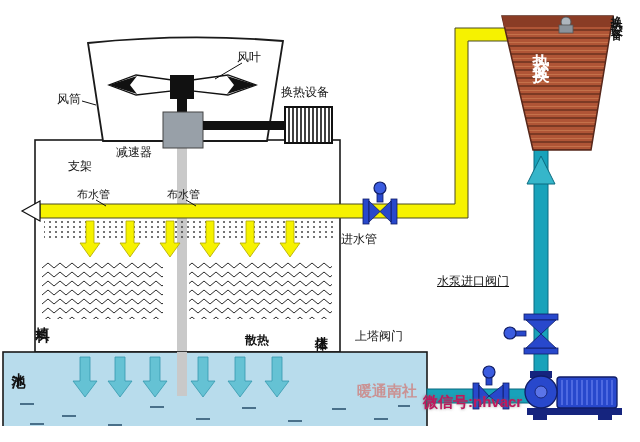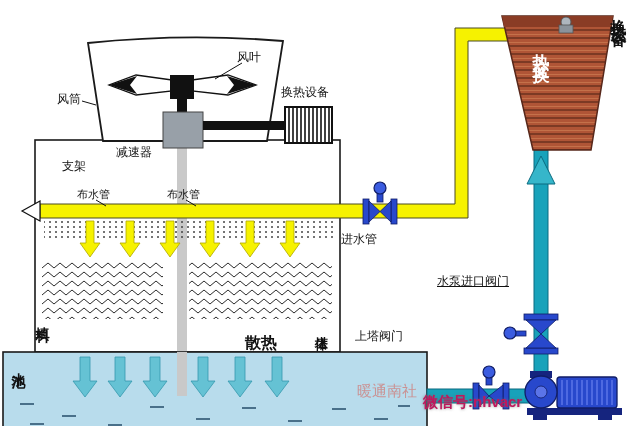--- a/index.html
+++ b/index.html
@@ -4,26 +4,26 @@
 <style>
   * { margin:0; padding:0; box-sizing:border-box; }
   html,body { width:640px; height:442px; background:#fff; font-family:"Liberation Sans", sans-serif; }
   .stage { position:relative; width:640px; height:426px; background:#fff; overflow:hidden; }
   .stage svg { position:absolute; left:0; top:0; z-index:1; }
   .lbl { position:absolute; font-size:12px; color:#111; white-space:nowrap; line-height:1.15; z-index:2; }
   .s11 { font-size:11px; }
   .s13 { font-size:13px; }
   .s14 { font-size:14px; }
   .s15 { font-size:15px; }
-  .s16 { font-size:16px; }
+  .s16 { font-size:12px; }
   .s17 { font-size:17px; }
   .b   { font-weight:bold; }
   .v   { writing-mode:vertical-rl; text-orientation:upright; letter-spacing:2px; }
   .white { color:#ffffff; }
-  .wm-brand { color:rgba(203,140,140,0.92); font-weight:normal; }
+  .wm-brand { color:rgba(203,140,140,0.92); font-weight:bold; }
   .wm-wechat { color:#be185d; font-weight:bold; text-shadow:0 0 3px rgba(110,110,110,0.85); }
 </style>
 </head>
 <body>
 
 <div class="stage">
 
   <svg width="640" height="442" viewBox="0 0 640 442">
     <defs>
       <pattern id="zigzag" width="12" height="9" patternUnits="userSpaceOnUse">
@@ -147,21 +147,21 @@
     <path d="M242,63 L215,79" stroke="#111" stroke-width="1"></path>
     <path d="M82,101 L96,105" stroke="#111" stroke-width="1"></path>
     <path d="M96,200 L106,206" stroke="#111" stroke-width="1"></path>
     <path d="M186,200 L196,206" stroke="#111" stroke-width="1"></path>
   </svg>
 
   <div class="lbl" style="left:237px; top:51px;">风叶</div>
   <div class="lbl" style="left:57px;  top:94px;font-family:Liberation Mono, monospace;">风筒</div>
   <div class="lbl" style="left:281px; top:86px;">换热设备</div>
   <div class="lbl" style="left:116px; top:116px;margin-top:30px;">减速器</div>
-  <div class="lbl" style="left:62px;  top:160px;">支架</div>
+  <div class="lbl" style="left:68px;  top:160px;">支架</div>
   <div class="lbl s11" style="left:77px;  top:188px;">布水管</div>
   <div class="lbl s11" style="left:167px; top:188px;">布水管</div>
   <div class="lbl" style="left:341px; top:233px;text-align:right;">进水管</div>
   <div class="lbl v b s14" style="left:35px;  top:316px;">填料</div>
   <div class="lbl b s16" style="left:245px; top:334px;">散热</div>
   <div class="lbl v b s13" style="left:313px; top:326px;">塔体</div>
   <div class="lbl v b s14" style="left:11px;  top:362px;">水池</div>
   <div class="lbl" style="left:437px; top:275px;text-decoration:underline;">水泵进口阀门</div>
   <div class="lbl" style="left:355px; top:330px;">上塔阀门</div>
   <div class="lbl v b s16" style="left:609px; top:6px; letter-spacing:4px;">换热设备</div>

